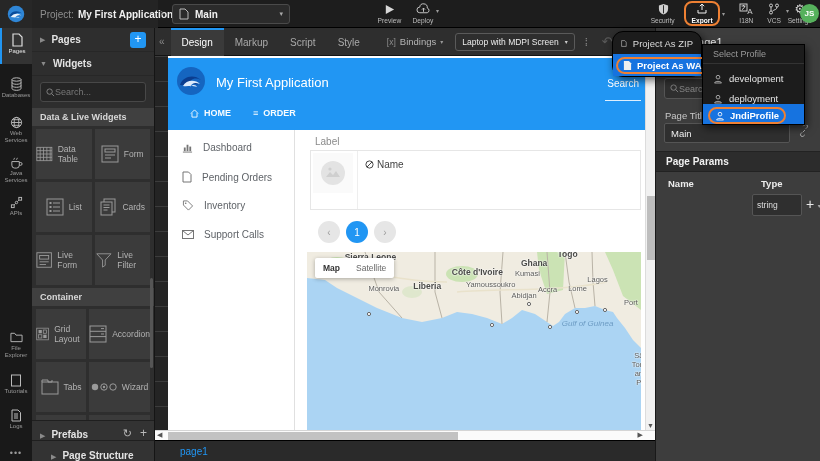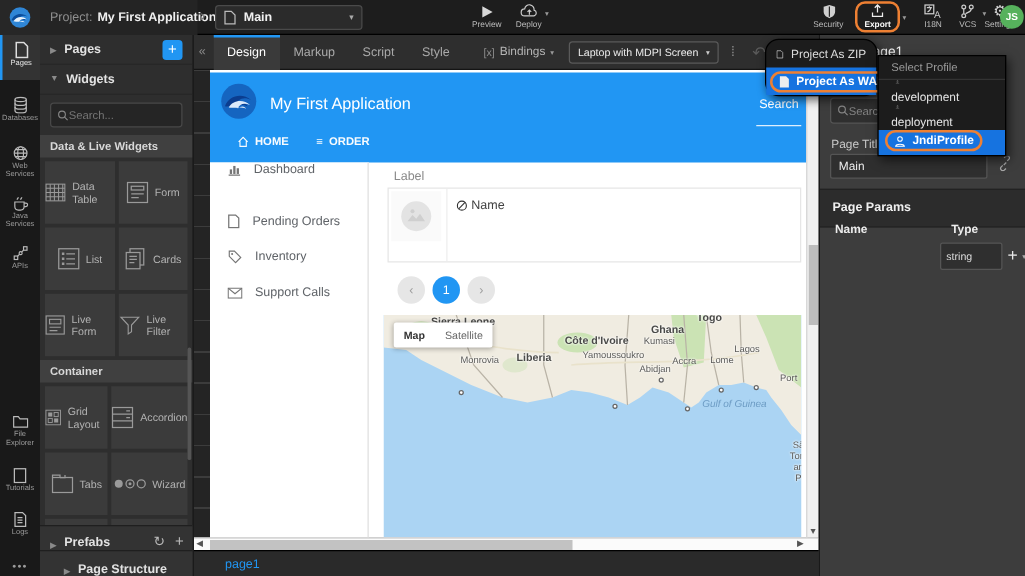--- a/index.html
+++ b/index.html
@@ -151,21 +151,21 @@
   .insp-search { position:absolute; left:8px; top:50px; width:128px; height:21px; background:#2f2f2f;
     border:1px solid #555; border-radius:3px; display:flex; align-items:center; padding:0 5px; }
   .insp-search input { flex:1; background:transparent; border:none; outline:none; color:#ccc;
     font-size:9px; width:90px; font-family:"Liberation Sans",sans-serif; }
   .insp-search input::placeholder { color:#858585; }
   .insp-lbl { position:absolute; left:9px; top:82px; color:#c9c9c9; font-size:9.5px; }
   .insp-input { position:absolute; left:8px; top:95px; width:126px; height:20px; background:#2f2f2f;
     border:1px solid #555; border-radius:2px; color:#eee; font-size:9.5px; padding:0 6px;
     font-family:"Liberation Sans",sans-serif; outline:none; }
   .insp-link { position:absolute; left:142px; top:97px; color:#a8a8a8; }
-  .params-head { position:absolute; left:0; top:123px; width:165px; height:31px; background:#2c2c2c;
+  .params-head { position:absolute; left:0; top:123px; width:165px; height:21px; background:#2c2c2c;
     border-top:1px solid #222; border-bottom:1px solid #222;
     display:flex; align-items:center; padding-left:10px; color:#f0f0f0; font-size:10px; font-weight:bold; }
   .col-name { position:absolute; left:12px; top:150px; color:#ececec; font-size:9.5px; font-weight:bold; }
   .col-type { position:absolute; left:105px; top:150px; color:#ececec; font-size:9.5px; font-weight:bold; }
   .param-input { position:absolute; left:8px; top:166px; width:82px; height:22px; background:#2f2f2f;
     border:1px solid #555; border-radius:2px; color:#ccc; font-size:8.5px; padding:0 5px;
     font-family:"Liberation Sans",sans-serif; outline:none; }
   .param-input::placeholder { color:#828282; }
   .param-type { position:absolute; left:96px; top:166px; width:50px; height:22px; background:#2f2f2f;
     border:1px solid #555; border-radius:2px; display:flex; align-items:center; padding:0 4px;
@@ -179,22 +179,22 @@
   .exp-menu { left:612px; top:31px; width:90px;border-radius:11px; }
   .m-item { height:22px; display:flex; align-items:center; gap:6px; padding:0 8px;
     color:#dcdcdc; font-size:9.5px; cursor:pointer; white-space:nowrap; }
   .m-item.sel { background:#1673e0; color:#fff; padding:0 3px; }
   .hl-capsule { display:inline-flex; align-items:center; gap:5px; border:2px solid #ee8033;
     border-radius:9px; padding:1px 5px; font-weight:bold; }
   .m-arrow { margin-left:auto; font-size:7px; color:#fff; }
   .sub-menu { left:702px; top:44px; width:103px; }
   .sub-head { height:19px; display:flex; align-items:center; padding:0 10px; color:#9a9a9a;
     font-size:9px; border-bottom:1px solid #333; }
-  .sub-item { height:20px; display:flex; align-items:flex-start; gap:6px; padding:0 10px;
-    color:#e6e6e6; font-size:9.5px; cursor:pointer; white-space:nowrap;flex-direction:column; }
+  .sub-item { height:20px; display:flex; align-items:flex-end; gap:6px; padding:0 10px;
+    color:#e6e6e6; font-size:9.5px; cursor:pointer; white-space:nowrap; }
   .sub-item.sel { background:#1673e0; color:#fff; padding:0 5px; }
 
   svg { display:block; }
 </style>
 </head>
 <body>
 
 <div class="root">
 
   <header class="topbar">
@@ -548,21 +548,21 @@
             <span>HOME</span>
           </span>
           <span class="nav-it">
             <span style="font-size:9px;">≡</span>
             <span>ORDER</span>
           </span>
         </div>
       </div>
 
       <div class="appmenu">
-        <div class="am-item" style="top:0;">
+        <div class="am-item" style="top:12px;">
           <svg width="11" height="11" viewBox="0 0 12 12">
             <path d="M1 11h10" stroke="#757575"></path>
             <rect x="2" y="6" width="2" height="4" fill="#757575"></rect>
             <rect x="5" y="3" width="2" height="7" fill="#757575"></rect>
             <rect x="8" y="5" width="2" height="5" fill="#757575"></rect>
           </svg>
           <span>Dashboard</span>
         </div>
         <div class="am-item" style="top:41px;">
           <svg width="10" height="12" viewBox="0 0 10 12">

